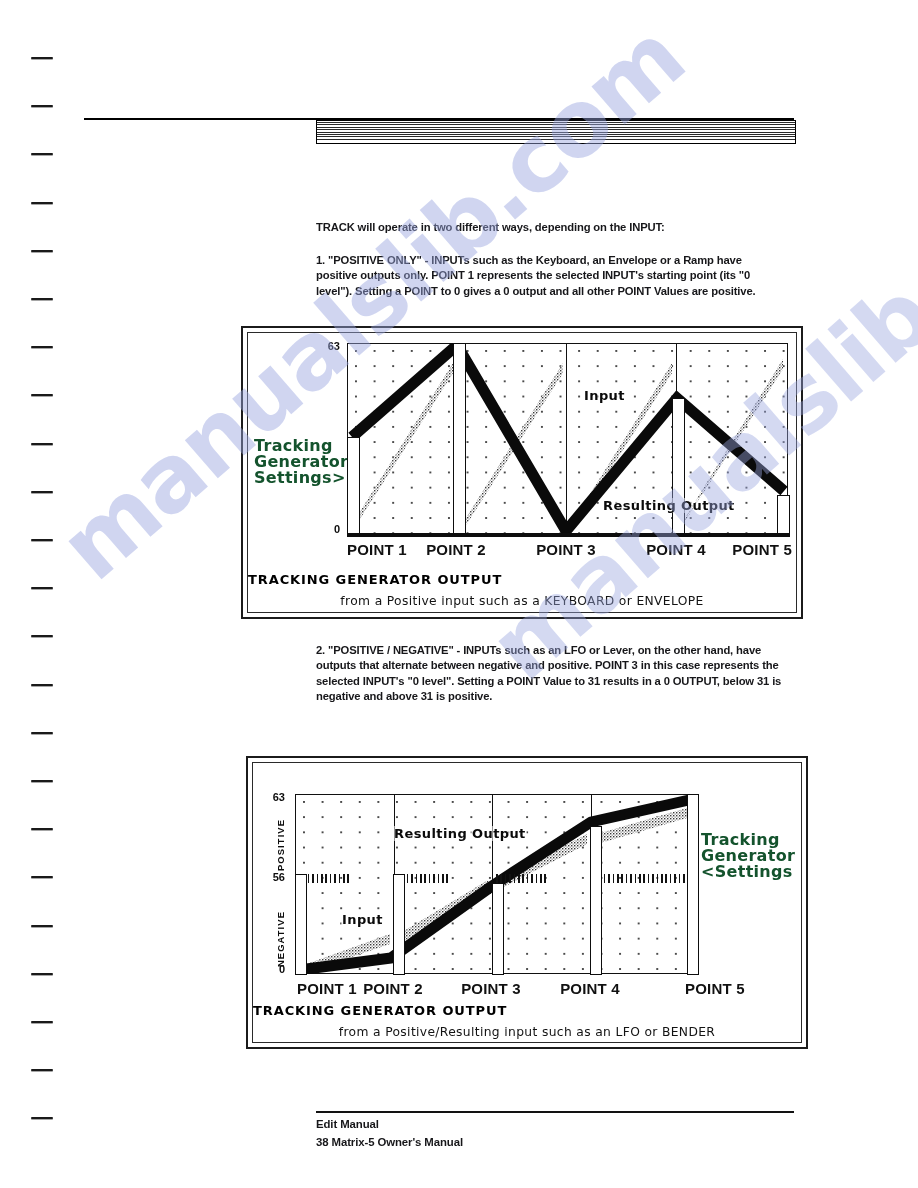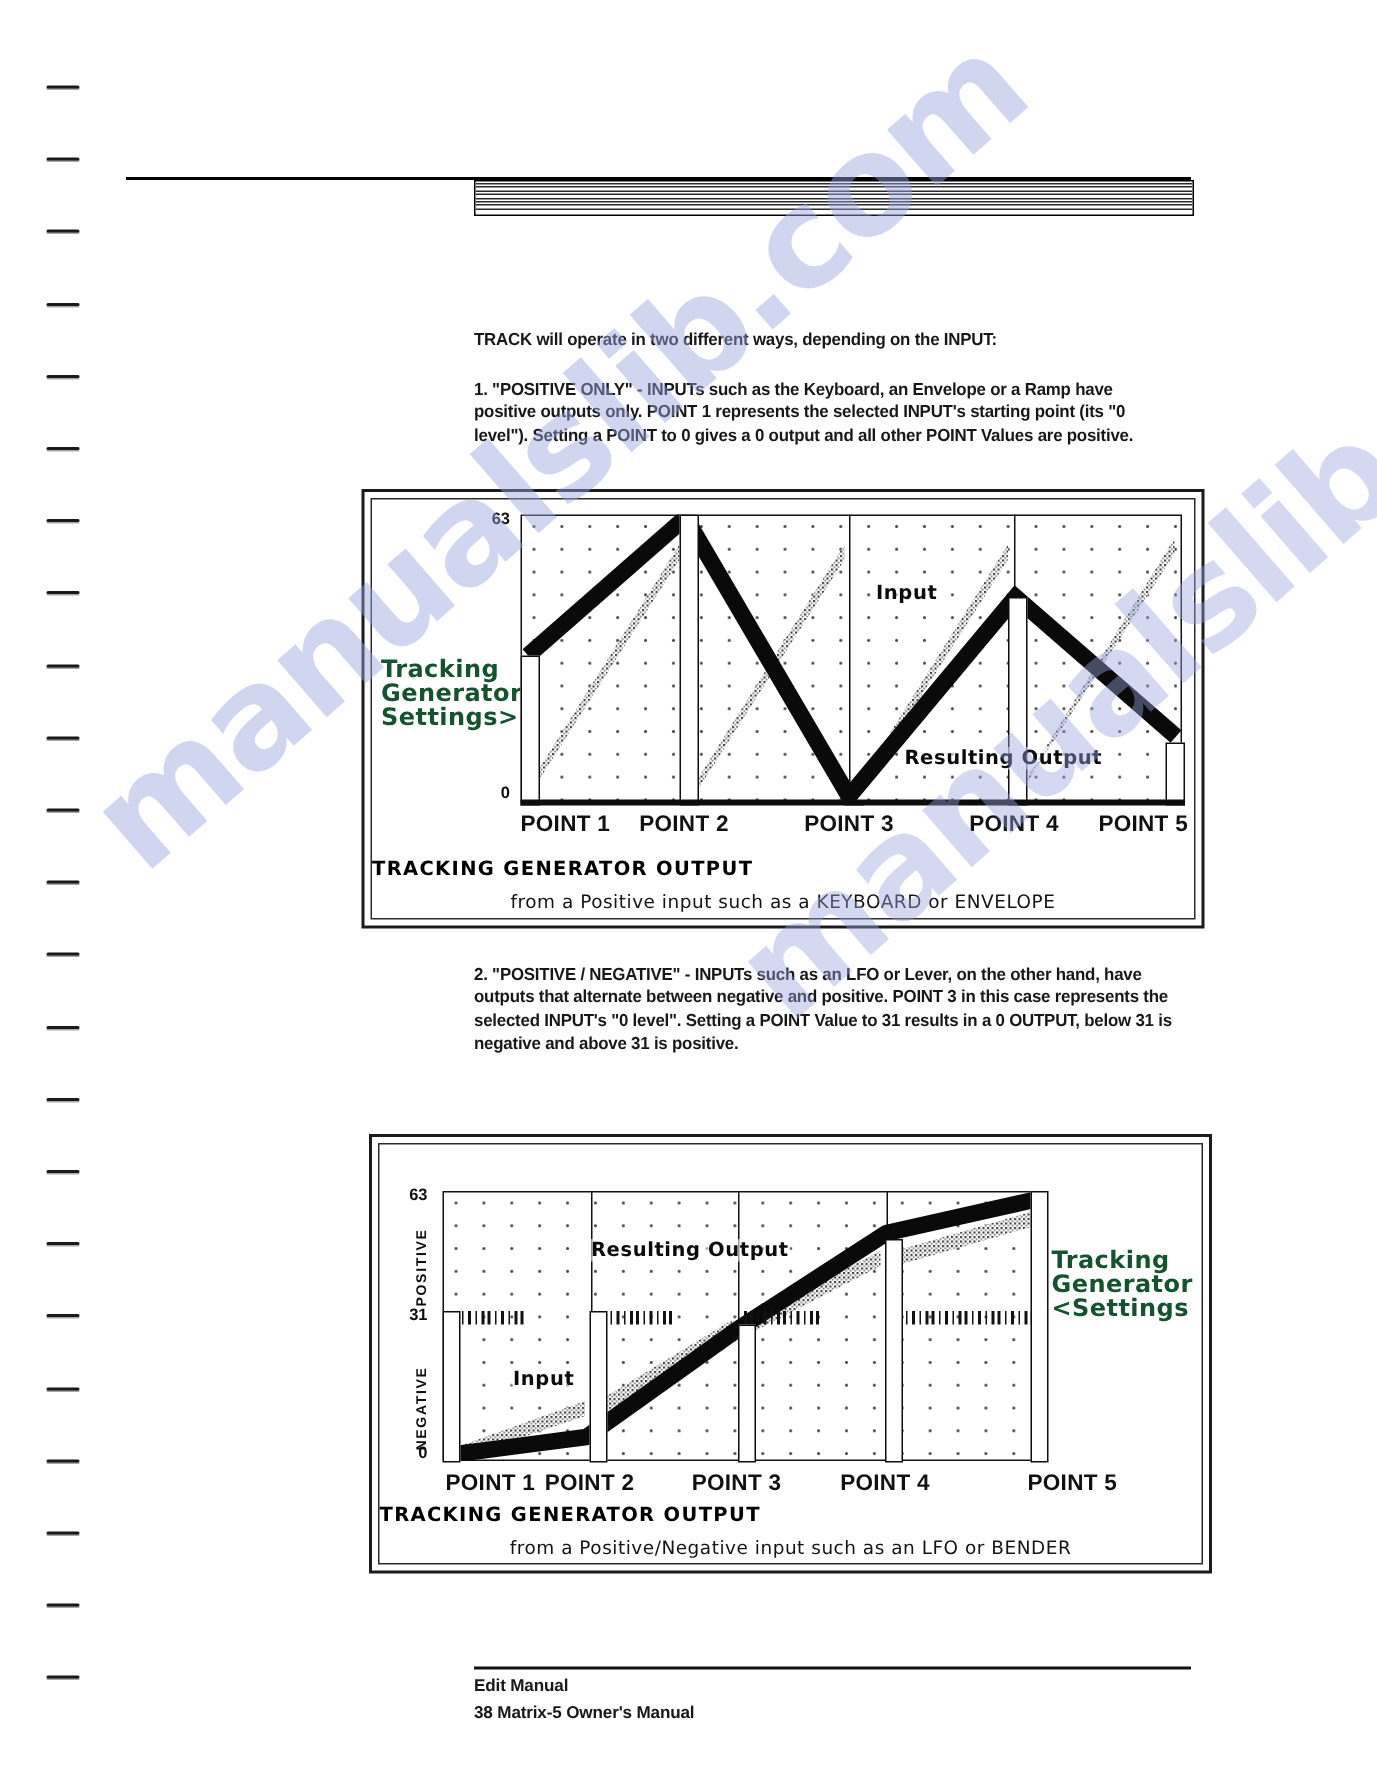--- a/index.html
+++ b/index.html
@@ -260,21 +260,21 @@
 
       <div class="cap-main" style="left:0;top:239px;">TRACKING GENERATOR OUTPUT</div>
       <div class="cap-sub" style="left:0;top:261px;text-align:center;">from a Positive input such as a KEYBOARD or ENVELOPE</div>
     </div>
   </div>
 
   <div class="fig" id="fig2">
     <div class="inner">
 
       <div class="axnum" style="left:6px;top:28px;width:26px;">63</div>
-      <div class="axnum" style="left:6px;top:108px;width:26px;">31</div>
+      <div class="axnum" style="left:6px;top:108px;width:26px;">56</div>
       <div class="axnum" style="left:6px;top:200px;width:26px;">0</div>
 
       <div class="vert-label" style="left:22px;top:44px;height:64px;">POSITIVE</div>
       <div class="vert-label" style="left:22px;top:130px;height:74px;">NEGATIVE</div>
 
       <div class="plot" id="plot2" style="left:42px;top:31px;width:398px;height:180px;">
         <div class="plotbg"></div>
         <div class="vsep" style="left:99px;"></div>
         <div class="vsep" style="left:197px;"></div>
         <div class="vsep" style="left:296px;"></div>
@@ -381,21 +381,21 @@
 
       <div id="pts2">
           <div class="ptlabel" style="left: 44px; top: 217px;">POINT 1</div>
           <div class="ptlabel" style="left: 140px; top: 217px; transform: translateX(-50%);">POINT 2</div>
           <div class="ptlabel" style="left: 238px; top: 217px; transform: translateX(-50%);">POINT 3</div>
           <div class="ptlabel" style="left: 337px; top: 217px; transform: translateX(-50%);">POINT 4</div>
           <div class="ptlabel" style="left: 432px; top: 217px;">POINT 5</div>
         </div>
 
       <div class="cap-main" style="left:0;top:240px;">TRACKING GENERATOR OUTPUT</div>
-      <div class="cap-sub" style="left:0;top:262px;">from a Positive/Negative input such as an LFO or BENDER</div>
+      <div class="cap-sub" style="left:0;top:262px;">from a Positive/Resulting input such as an LFO or BENDER</div>
     </div>
   </div>
 
   <div class="foot-rule"></div>
   <div class="foot-line" id="foot1">Edit Manual</div>
   <div class="foot-line" id="foot2">38  Matrix-5 Owner's Manual</div>
 
   <div class="watermark">manualslib.com</div>
   <div class="watermark2">manualslib.com</div>
 

